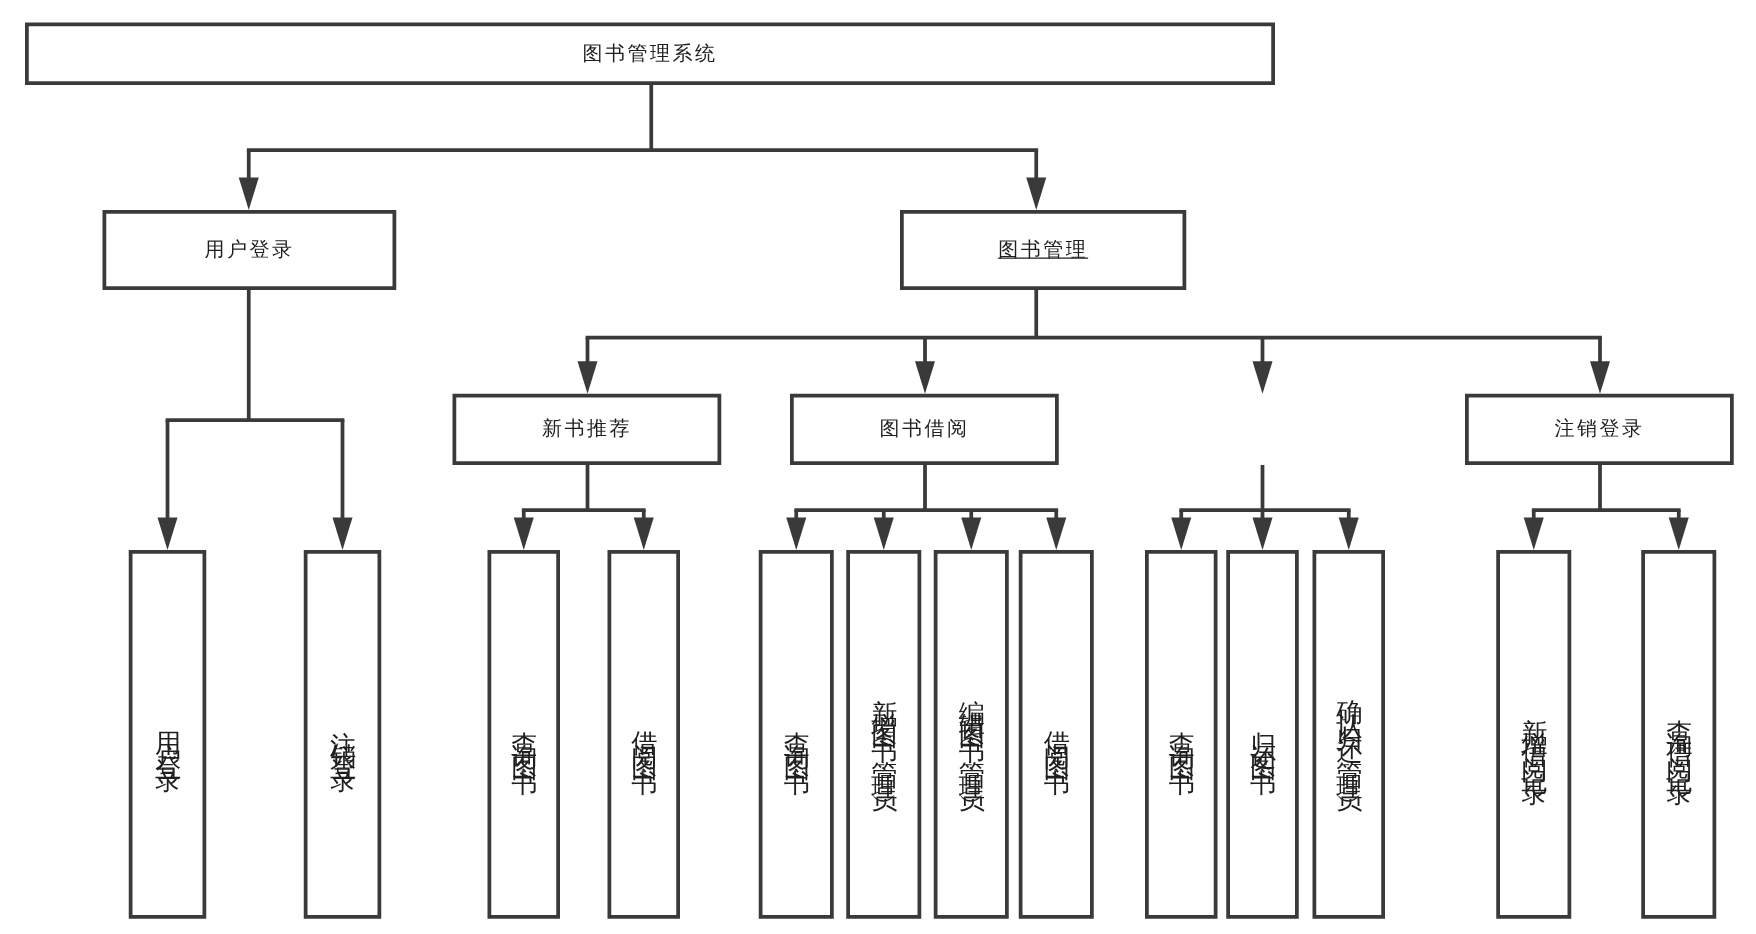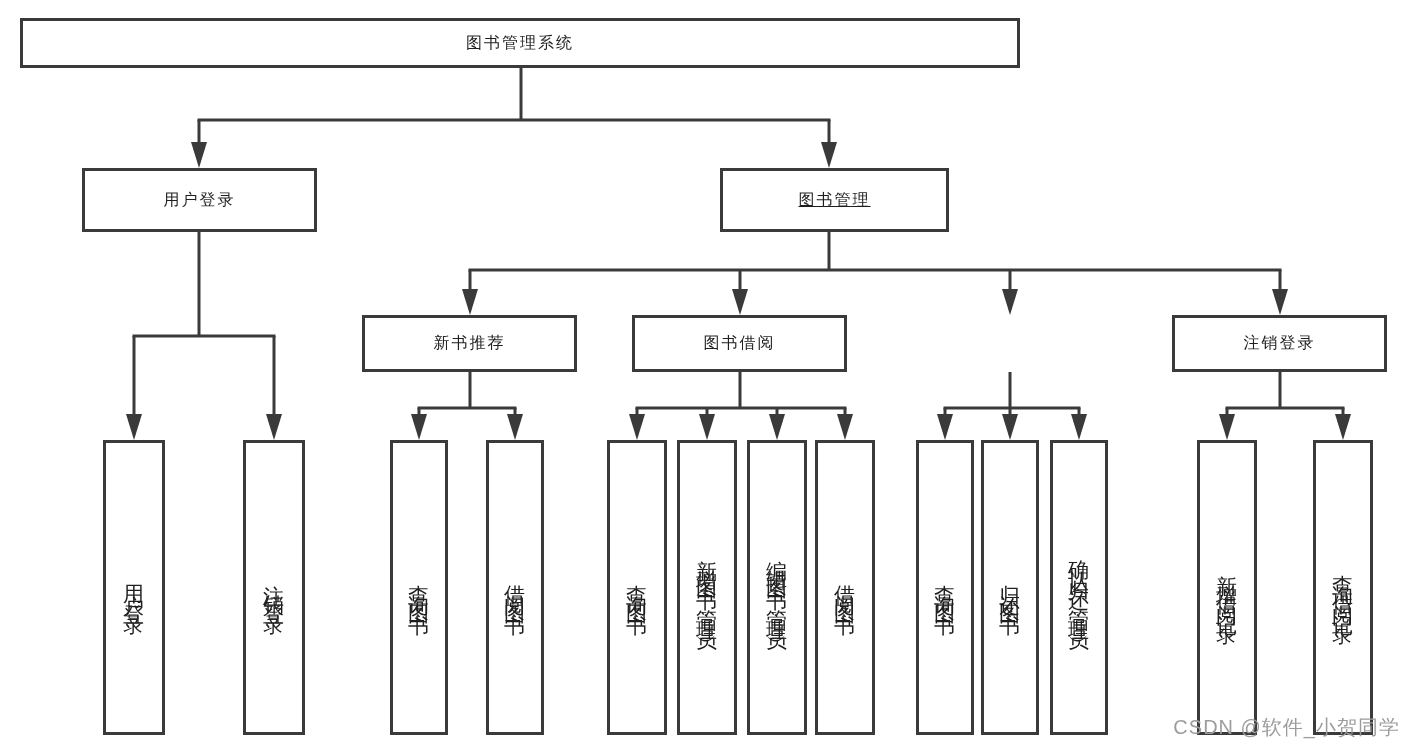--- a/index.html
+++ b/index.html
@@ -225,14 +225,13 @@
     <span class="v-label">确认归还（管理员）</span>
   </div>
 
   <div class="box leaf lf-e1">
     <span class="v-label">新增借阅记录</span>
   </div>
   <div class="box leaf lf-e2">
     <span class="v-label">查询借阅记录</span>
   </div>
 
-  <div id="watermark">CSDN @软件_小贺同学</div>
 </div>
 
 </body></html>

